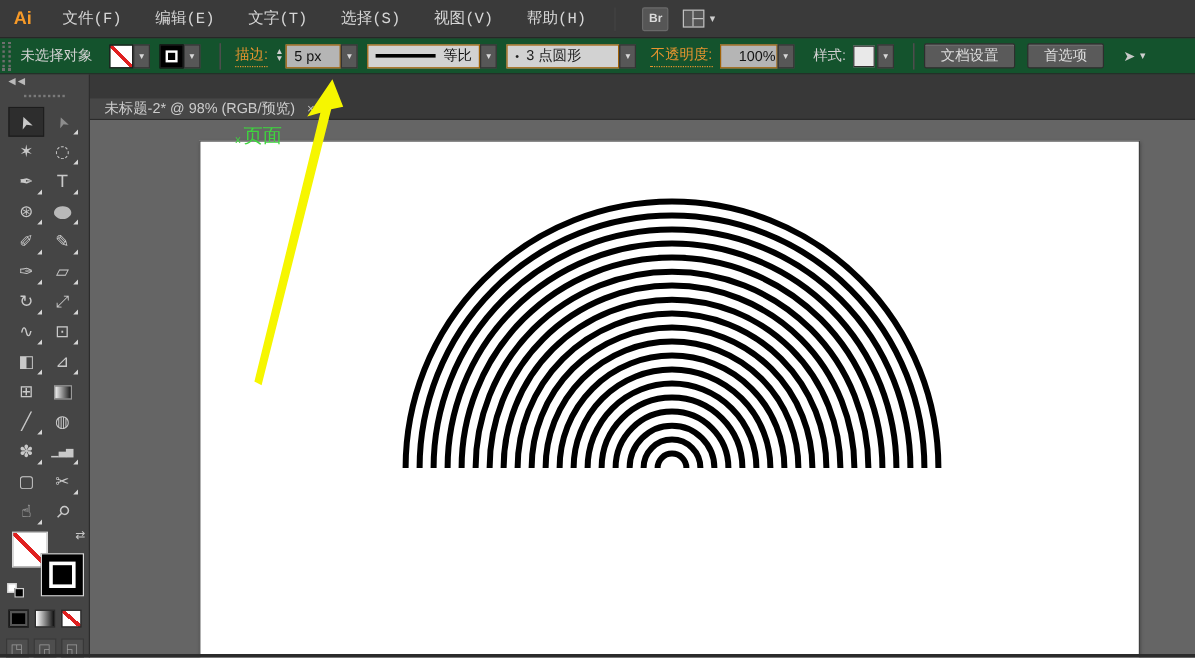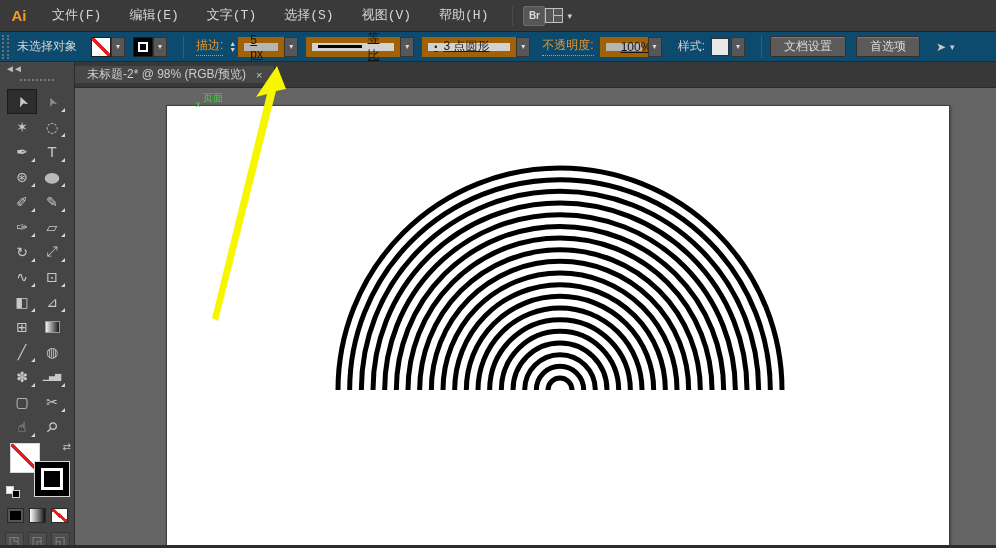--- a/index.html
+++ b/index.html
@@ -5,43 +5,43 @@
   * { margin:0; padding:0; box-sizing:border-box; }
   html,body { width:996px; height:548px; overflow:hidden; }
   body { font-family:"Liberation Sans","DejaVu Sans",sans-serif; background:#3b3b3b; position:relative; }
 
   
   #menubar { height:32px; background:#3a3a3a; border-bottom:1px solid #232323;
              display:flex; align-items:center; color:#d6d6d6; font-size:13px; }
   #app-logo { width:38px; text-align:center; font-weight:bold; font-size:15px; color:#f79a28; }
   .menu-item { padding:0 14px; line-height:31px; cursor:default;font-family:Liberation Mono, monospace; }
   .mb-sep { width:1px; height:20px; background:#2a2a2a; border-right:1px solid #4a4a4a; margin:0 10px; }
-  .mb-icon { display:flex; align-items:center; margin-left:0;justify-content:center; }
+  .mb-icon { display:flex; align-items:center; margin-left:12px;justify-content:center; }
   #bridge-btn { width:22px; height:20px; border:1px solid #6a6a6a; background:#565656;
                 color:#d9d9d9; font-size:10px; font-weight:bold; text-align:center; line-height:18px; border-radius:2px;}
   #workspace-btn { display:flex; align-items:center; gap:4px; }
   .ws-grid { width:18px; height:15px; border:1px solid #c0c0c0; background:#555; position:relative; }
   .ws-grid::before { content:""; position:absolute; top:0; bottom:0; left:7px; width:1px; background:#c0c0c0; }
   .ws-grid::after  { content:""; position:absolute; left:7px; right:0; top:6px; height:1px; background:#c0c0c0; }
   .dd-caret { color:#cfcfcf; font-size:9px; }
 
   
-  #controlbar { height:30px; background:#0c4a6e; border-bottom:1px solid #282828;
+  #controlbar { height:30px; background:#14532d; border-bottom:1px solid #282828;
                 display:flex; align-items:center; color:#d2d2d2; font-size:12px; }
   #cb-grip { width:7px; height:24px; margin:0 4px 0 2px; border-left:2px dotted #6f6f6f; border-right:2px dotted #6f6f6f; }
   #status-text { margin:0 14px 0 4px; }
   .swatch-sm { width:20px; height:20px; border:1px solid #1f1f1f; background:#fff; position:relative; }
   .none-slash { background:linear-gradient(to top right,#fff 44%,#e02020 44%,#e02020 56%,#fff 56%); }
   .stroke-sw { background:#000; }
   .stroke-sw::after { content:""; position:absolute; inset:4px; border:2px solid #fff; background:#000; }
   .dd-btn { width:14px; height:20px; background:#575757; border:1px solid #343434; color:#d8d8d8;
             font-size:8px; display:flex; align-items:center; justify-content:center; margin-right:8px; }
   .orange-label { color:#e8952f; border-bottom:1px dotted #e8952f; margin:0 6px 0 4px; padding-bottom:1px; }
   .stepper { display:flex; flex-direction:column; justify-content:center; margin-right:2px; color:#cfcfcf; font-size:7px; line-height:6px; }
-  .field { background:#b5b5b5; color:#141414; border:6px solid #a16207; height:20px; display:flex; align-items:center; padding:0 6px;text-decoration:underline; }
+  .field { background:#b5b5b5; color:#141414; border:1px solid #a16207; height:20px; display:flex; align-items:center; padding:0 6px; }
   #stroke-field { width:46px; }
   #profile-field { width:94px; background:#d2d2d2; gap:6px; }
   .profile-line { width:50px; height:3px; background:#000; }
   #brush-field { width:94px; background:#d2d2d2; gap:6px; color:#1d1d1d; }
   .brush-dot { font-size:9px; }
   #opacity-field { width:48px;padding-left:15px; }
   .gray-label { color:#cfcfcf; margin:0 6px 0 8px; }
   #style-swatch { width:18px; height:18px; background:#e9e9e9; border:1px solid #2d2d2d; }
   .cb-sep { width:1px; height:22px; background:#333; border-right:1px solid #555; margin:0 8px; }
   .cb-btn { height:21px; padding:0 13px; background:#5a5a5a; border:1px solid #2e2e2e; border-radius:2px;
@@ -85,29 +85,29 @@
   #paint-color { background:#000; box-shadow:inset 0 0 0 2px #555, inset 0 0 0 3px #000; }
   #paint-grad { background:linear-gradient(90deg,#fff,#111); }
   #paint-none { background:linear-gradient(to top right,#fff 42%,#e02020 42%,#e02020 58%,#fff 58%); }
 
   #mode-row { display:flex; justify-content:center; gap:4px; margin-top:9px; }
   .mode-btn { width:19px; height:16px; background:#4e4e4e; border:1px solid #383838; color:#9a9a9a;
               font-size:11px; display:flex; align-items:center; justify-content:center; font-family:"DejaVu Sans",sans-serif; }
 
   
   #docarea { flex:1; display:flex; flex-direction:column; min-width:0; }
-  #tabbar { height:26px; background:#383838; display:flex; align-items:center; border-bottom:1px solid #2b2b2b; }
+  #tabbar { height:38px; background:#383838; display:flex; align-items:flex-end; border-bottom:1px solid #2b2b2b; }
   #doc-tab { background:#474747; border-right:1px solid #2a2a2a; display:flex; align-items:center; padding:0 12px;
              color:#cccccc; font-size:12px; gap:10px; }
   #tab-close { color:#c5c5c5; font-size:11px; cursor:default; }
 
   #canvas { flex:1; background:#656565; position:relative; overflow:hidden; }
   #artboard { position:absolute; left:91px; top:17px; width:784px; height:443px; background:#ffffff;
               border:1px solid #3f3f3f; box-shadow:1px 1px 3px rgba(0,0,0,.35); }
-  #page-label { position:absolute; left:128px; top:3px; color:#3ed63e; font-size:10px; }
+  #page-label { position:absolute; left:128px; top:3px; color:#3ed63e; font-size:16px; }
   #page-marker { position:absolute; left:121px; top:11px; color:#3ed63e; font-size:9px; }
 
   
   #overlay { position:absolute; left:0; top:0; width:996px; height:548px; z-index:30; pointer-events:none; }
   #bottom-strip { position:absolute; left:0; right:0; bottom:0; height:3px; background:#2b2b2b; z-index:35; }
 </style>
 </head>
 <body>
 
 <div id="menubar">

